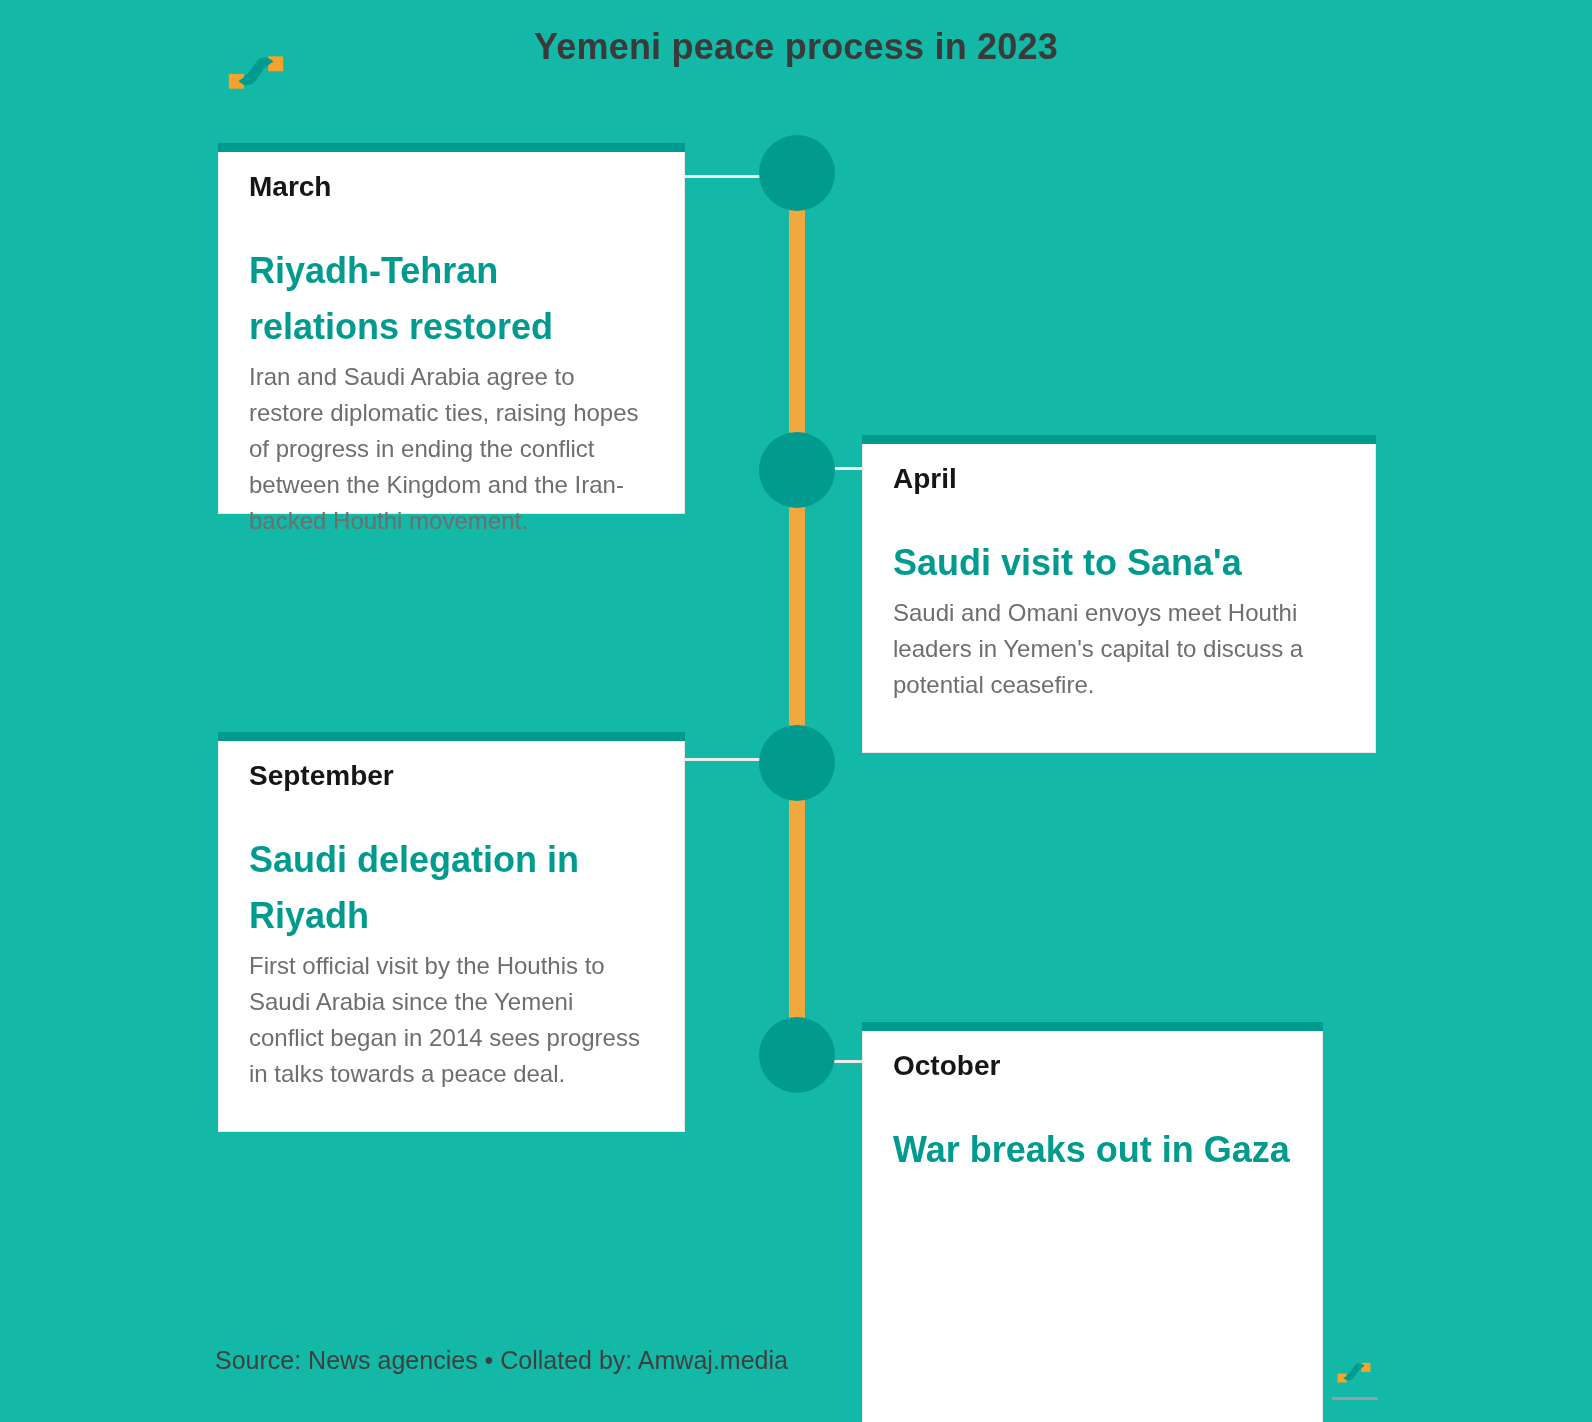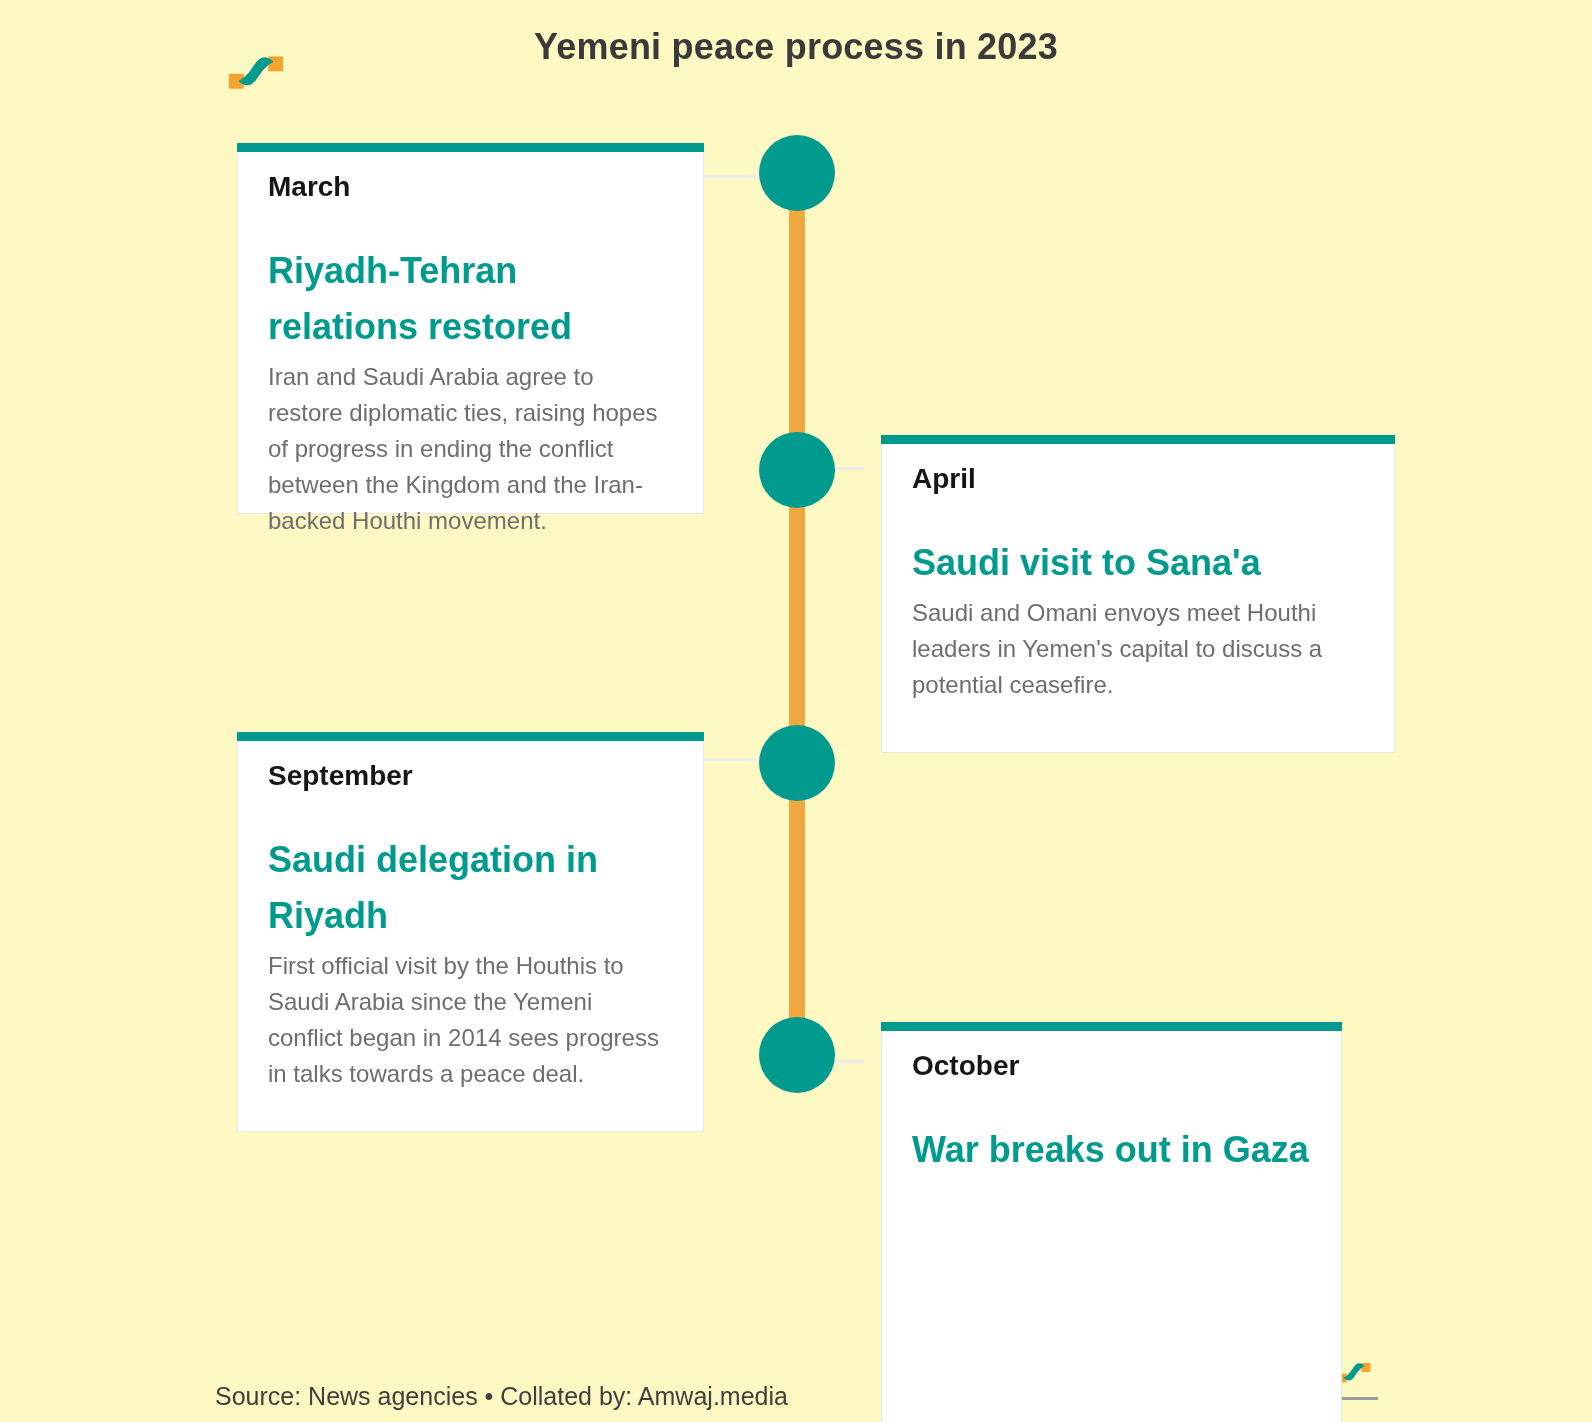--- a/index.html
+++ b/index.html
@@ -1,20 +1,20 @@
 <!DOCTYPE html>
 <html><head>
 <meta charset="utf-8">
 <style>
   html, body { margin: 0; padding: 0; background: #ffffff; }
   .canvas {
     position: relative;
     width: 1592px;
     height: 1422px;
-    background: #fef9c3;
+    background: #14b8a6;
     font-family: "Liberation Sans", sans-serif;
     overflow: hidden;
   }
 
   
   .page-title {
     position: absolute;
     top: 26px; left: 0; right: 0;
     text-align: center;
     font-size: 36px;
@@ -72,21 +72,20 @@
   .connector.c4 { left: 834px; top: 1060px; width: 30px; }
 
   
   .card {
     position: absolute;
     background: #ffffff;
     border: 1px solid #e8e8e8;
     border-top: none;
     box-sizing: border-box;
     z-index: 1;
-    margin-left: 19px;
   }
   .card .bar {
     position: absolute;
     top: 0; left: -1px; right: -1px;
     height: 9px;
     background: #009b8e;
   }
   .card .inner { padding: 28px 30px 20px 30px; }
   .card.march     { left: 218px; top: 143px;  width: 467px; height: 371px; }
   .card.april     { left: 862px; top: 435px;  width: 514px; height: 318px; }
@@ -111,21 +110,20 @@
     color: #6e6e6e;
     line-height: 36px;
     margin: 0;
   }
 
   .source-line {
     position: absolute;
     left: 215px; top: 1346px;
     font-size: 25px;
     color: #3f3f3f;
-    margin-top: 36px;
   }
 </style>
 </head>
 <body>
 
 <div class="canvas">
 
   <svg class="logo-top" viewBox="0 0 64 52">
     <rect x="1" y="27" width="17" height="17" fill="#f5a32c"></rect>
     <rect x="46" y="7" width="17" height="17" fill="#f5a32c"></rect>

